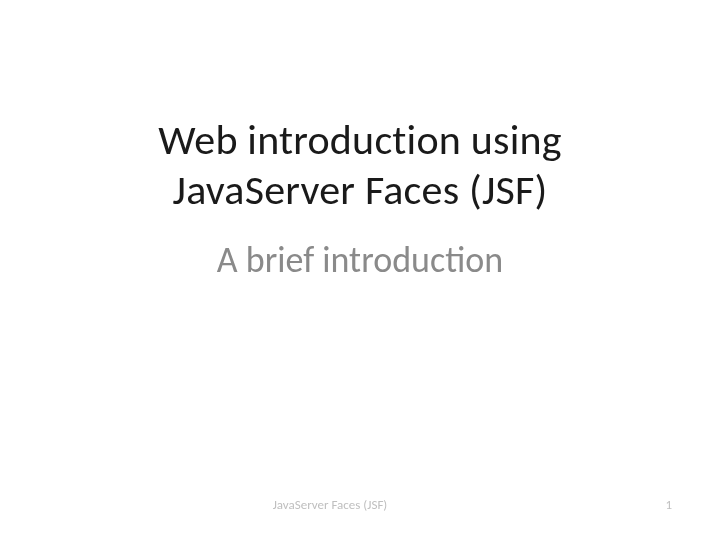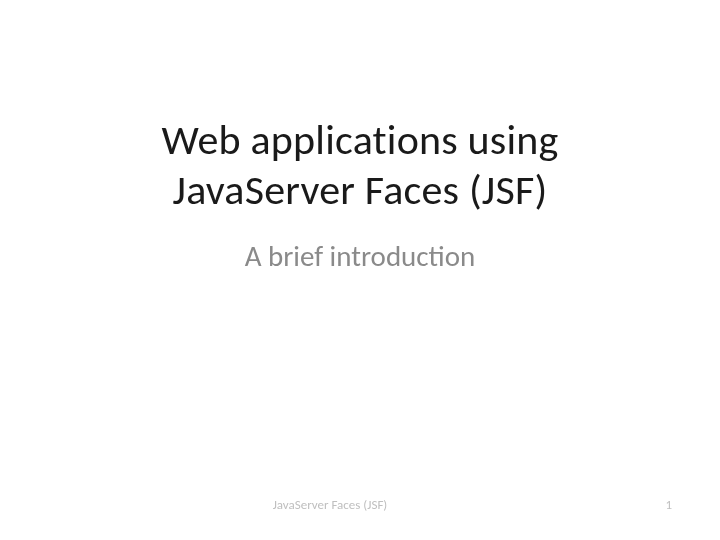--- a/index.html
+++ b/index.html
@@ -25,21 +25,21 @@
     }
     .title {
       font-size: 42px;
       font-weight: 400;
       color: #1a1a1a;
       text-align: center;
       line-height: 1.2;
       letter-spacing: 0.2px;
     }
     .subtitle {
-      font-size: 29px;
+      font-size: 36px;
       font-weight: 400;
       color: #8a8a8a;
       text-align: right;
       margin-top: 22px;
     }
     .footer {
       position: absolute;
       bottom: 28px;
       left: 0;
       width: 100%;
@@ -59,21 +59,21 @@
       color: #bfbfbf;
       position: absolute;
       right: 48px;
     }
   </style>
 </head>
 <body>
 
 <div class="slide">
   <h1 class="title">
-    <span>Web applications using</span><br>
+    <span>Web introduction using</span><br>
     <span>JavaServer Faces (JSF)</span>
   </h1>
   <p class="subtitle">A brief introduction</p>
 </div>
 
 <div class="footer">
   <span class="footer-text">JavaServer Faces (JSF)</span>
   <span class="page-number">1</span>
 </div>
 

